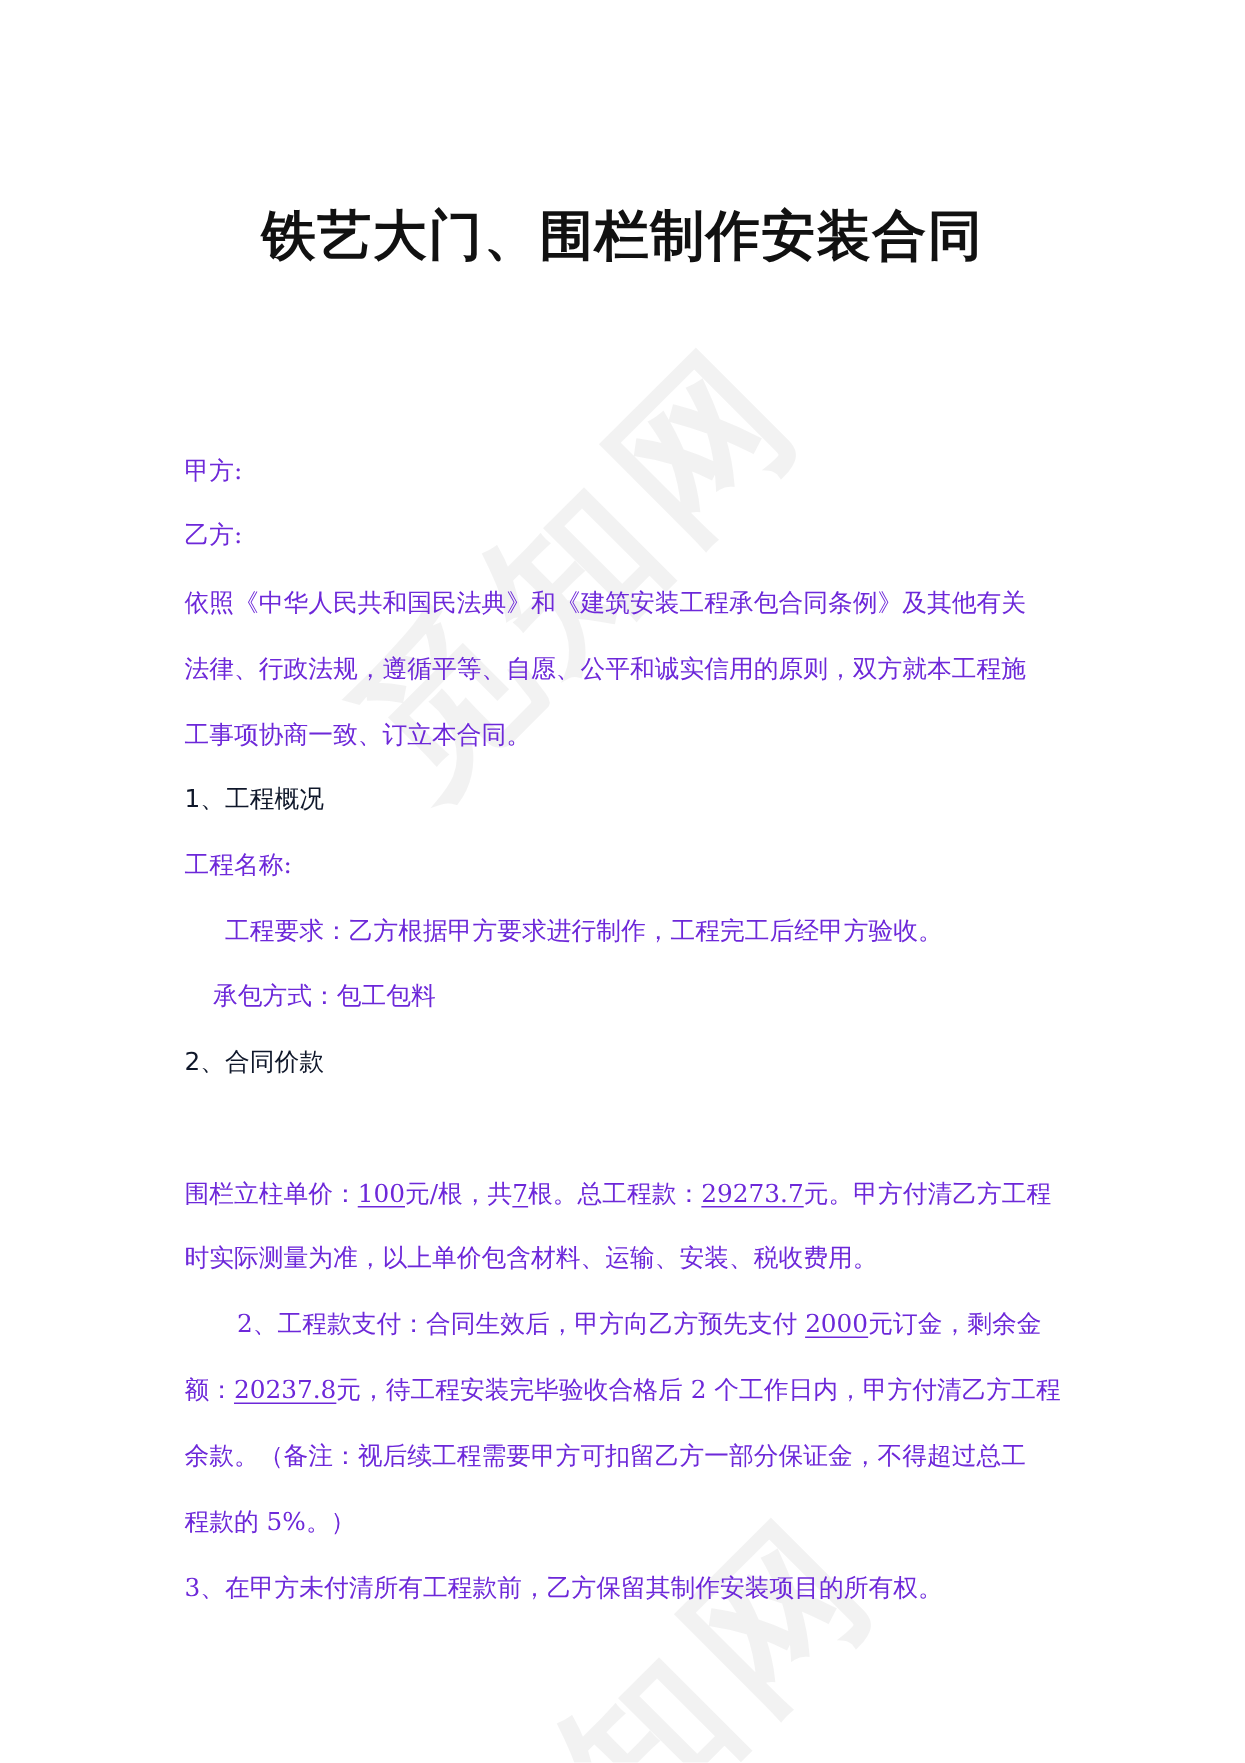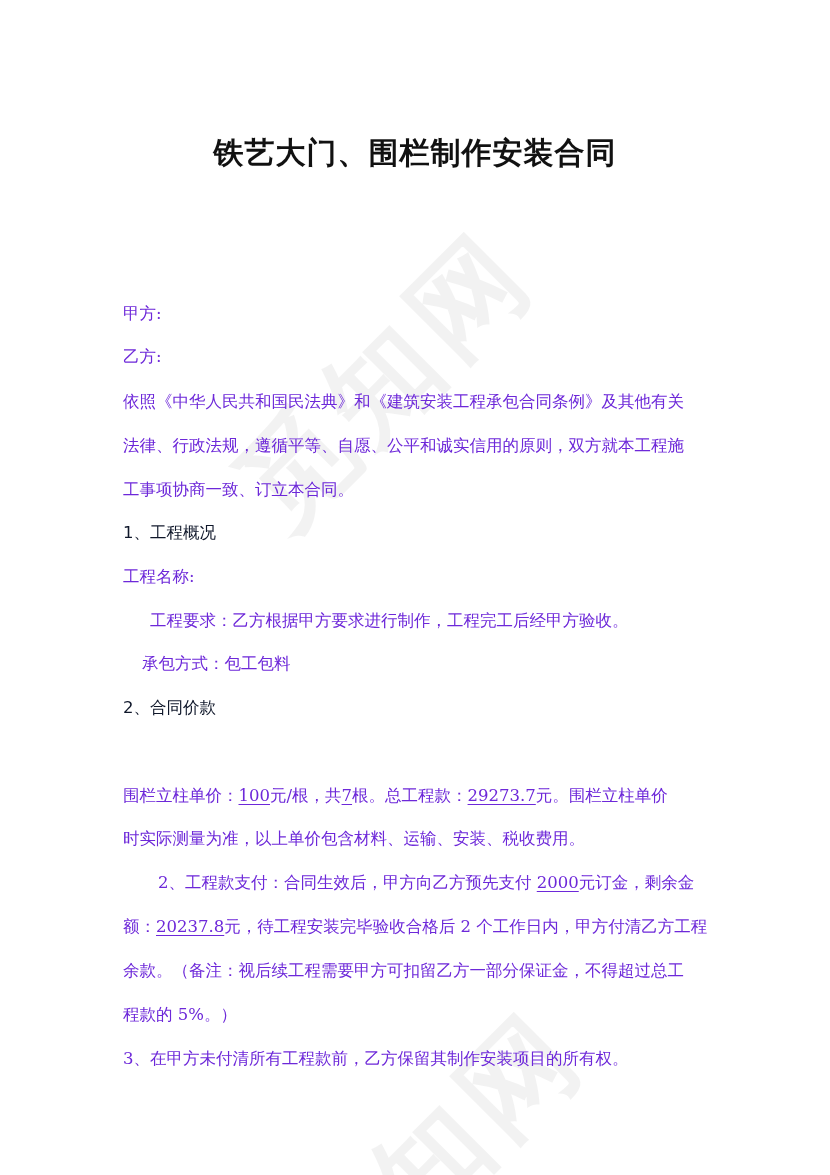--- a/index.html
+++ b/index.html
@@ -11,21 +11,21 @@
     .page { position: absolute; inset: 0; background: #fff; }
     .watermark {
       position: absolute; left: 250px; top: 300px; width: 330px; height: 260px;
       transform: rotate(-45deg); color: rgba(0,0,0,0.05);
       font-family: "DejaVu Sans", sans-serif; font-size: 110px; font-weight: bold;
       letter-spacing: 10px; pointer-events: none; white-space: nowrap;
     }
     .watermark2 { top: 1080px; left: 300px; }
     .title {
       position: absolute; left: 0; right: 0; top: 133px; text-align: center;
-      font-family: "DejaVu Sans", sans-serif; font-size: 30px; font-weight: bold;
+      font-family: "DejaVu Sans", sans-serif; font-size: 36px; font-weight: bold;
       letter-spacing: 1px; color: #111;
     }
     .line {
       position: absolute; left: 123px; font-size: 16.5px; white-space: nowrap;
       line-height: 20px; color: #6d28d9;
     }
     .bold { font-family: "DejaVu Sans", sans-serif; font-weight: normal; color: #0f172a; }
     .u { text-decoration: underline; text-underline-offset: 3px; }
   </style>
 </head>
@@ -45,21 +45,21 @@
   <div class="line" style="top:436px">法律、行政法规，遵循平等、自愿、公平和诚实信用的原则，双方就本工程施</div>
 
   <div class="line bold" style="top:523px">1、工程概况</div>
   <div class="line" style="top:567px">工程名称:</div>
   <div class="line" style="top:611px; left:150px">工程要求：乙方根据甲方要求进行制作，工程完工后经甲方验收。</div>
   <div class="line" style="top:654px; left:142px">承包方式：包工包料</div>
 
   <div class="line bold" style="top:698px">2、合同价款</div>
 
   <div class="line" style="top:786px">
-    <span>围栏立柱单价：</span><span class="u">100</span><span>元/根，共</span><span class="u">7</span><span>根。总工程款：</span><span class="u">29273.7</span><span>元。围栏立柱单价</span>
+    <span>围栏立柱单价：</span><span class="u">100</span><span>元/根，共</span><span class="u">7</span><span>根。总工程款：</span><span class="u">29273.7</span><span>元。甲方付清乙方工程</span>
   </div>
   <div class="line" style="top:829px">时实际测量为准，以上单价包含材料、运输、安装、税收费用。</div>
 
   <div class="line" style="top:873px; left:158px">
     <span>2、工程款支付：合同生效后，甲方向乙方预先支付</span> <span class="u">2000</span><span>元订金，剩余金</span>
   </div>
   <div class="line" style="top:917px">
     <span>额：</span><span class="u">20237.8</span><span>元，待工程安装完毕验收合格后 2 个工作日内，甲方付清乙方工程</span>
   </div>
   <div class="line" style="top:961px">余款。（备注：视后续工程需要甲方可扣留乙方一部分保证金，不得超过总工</div>

